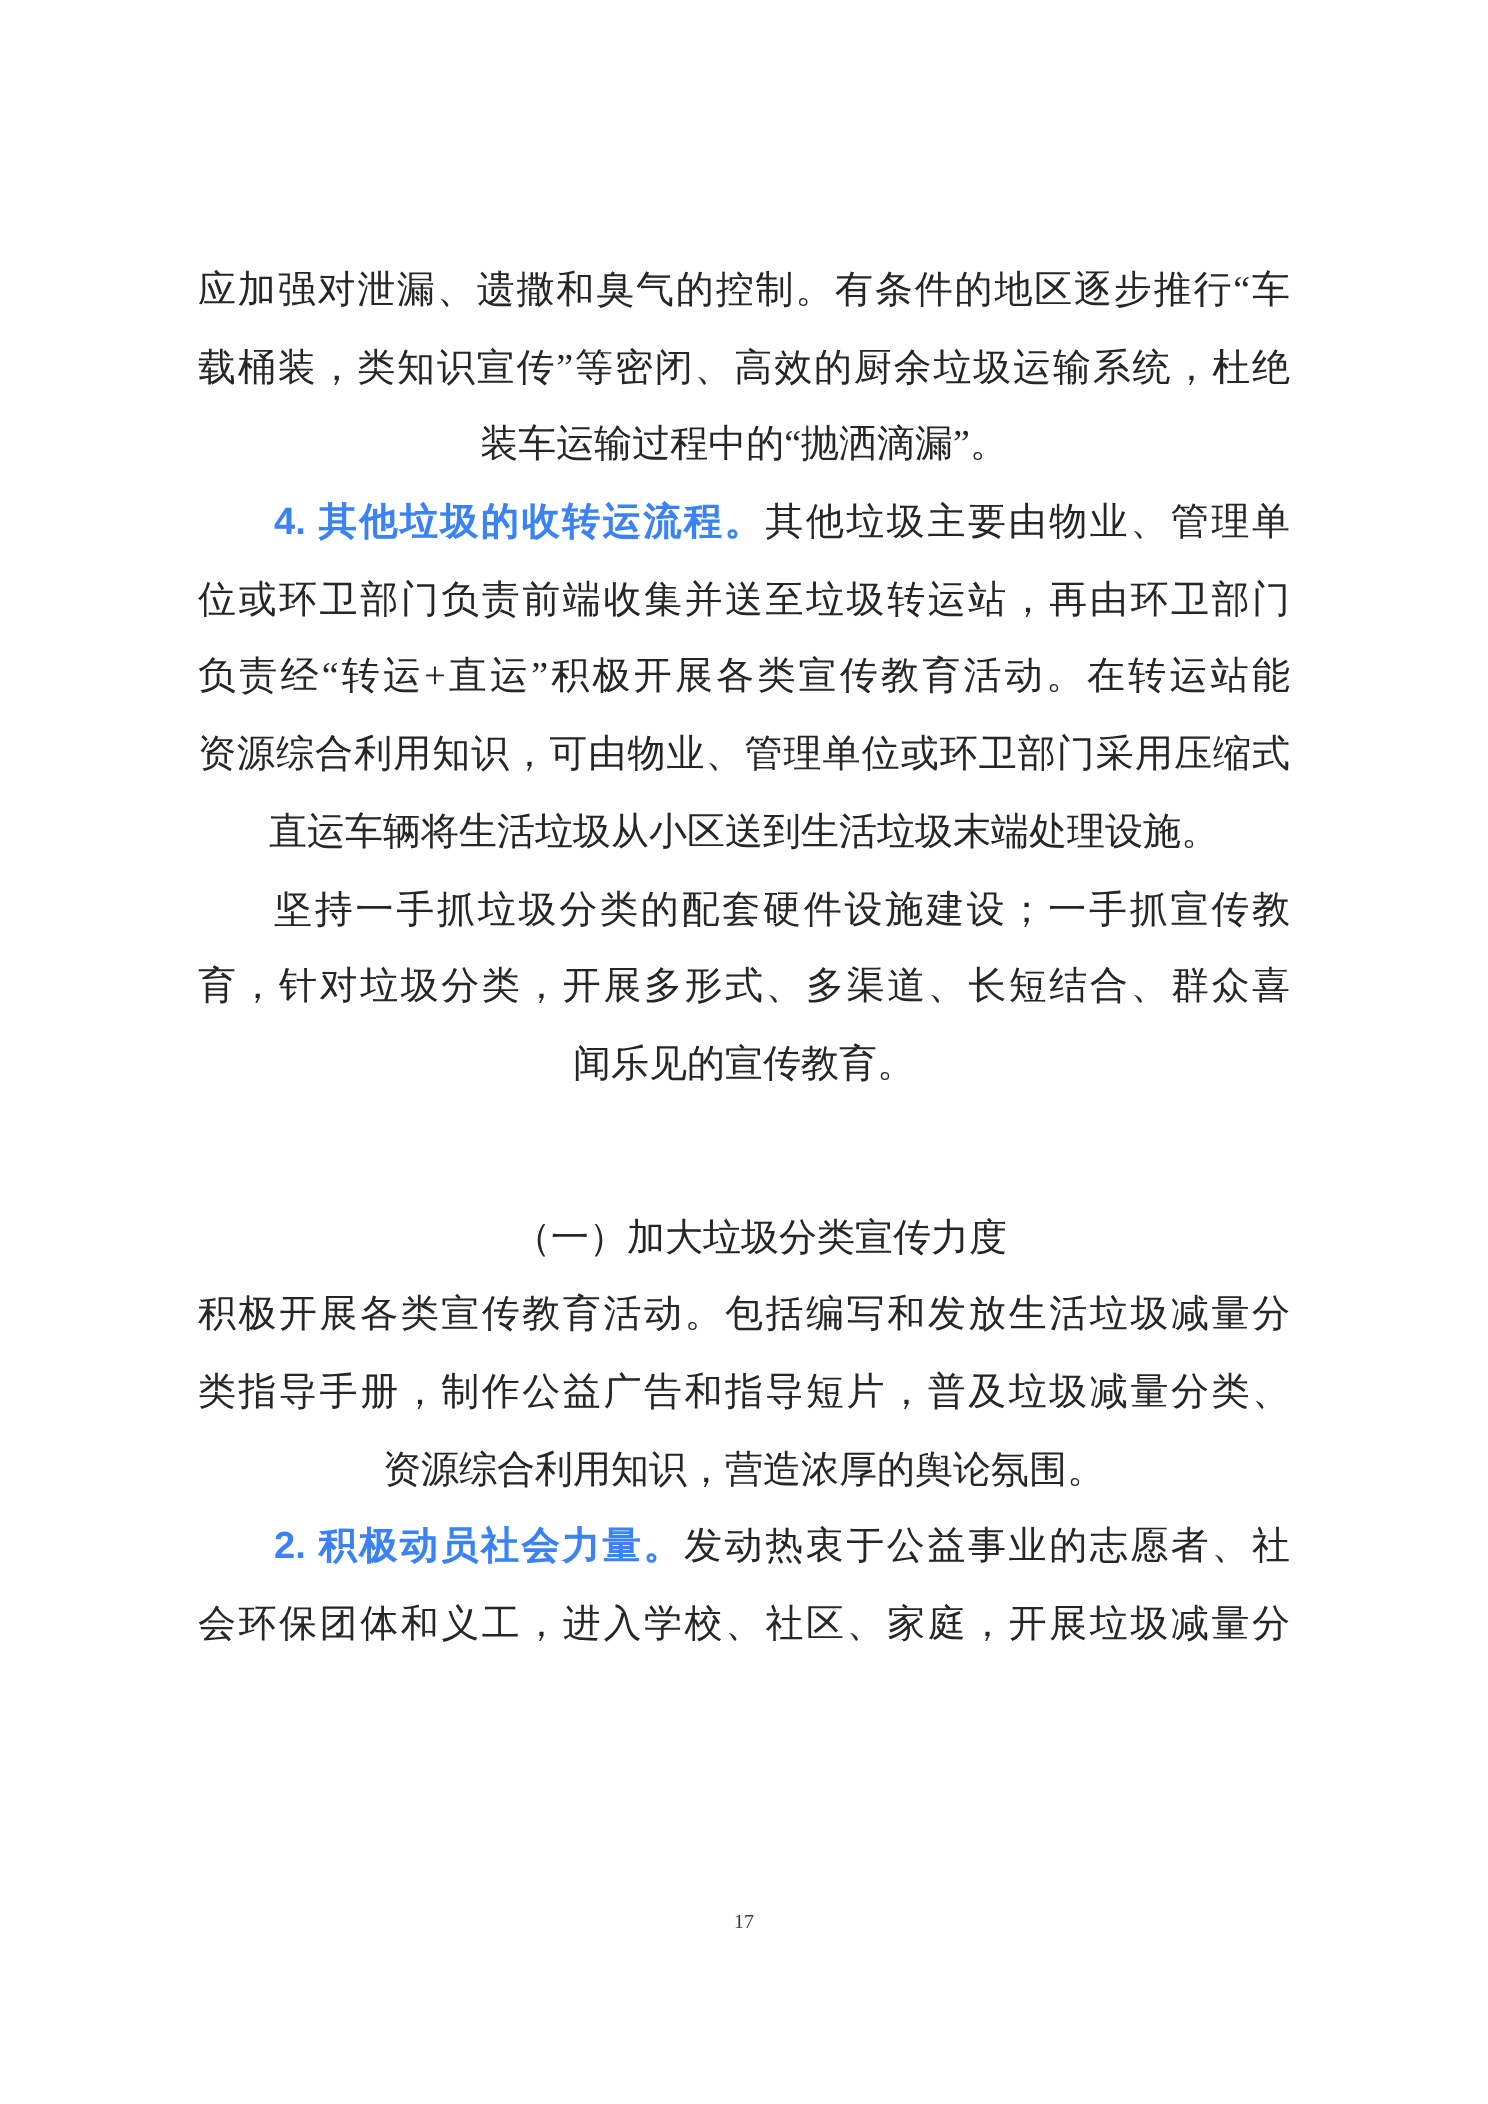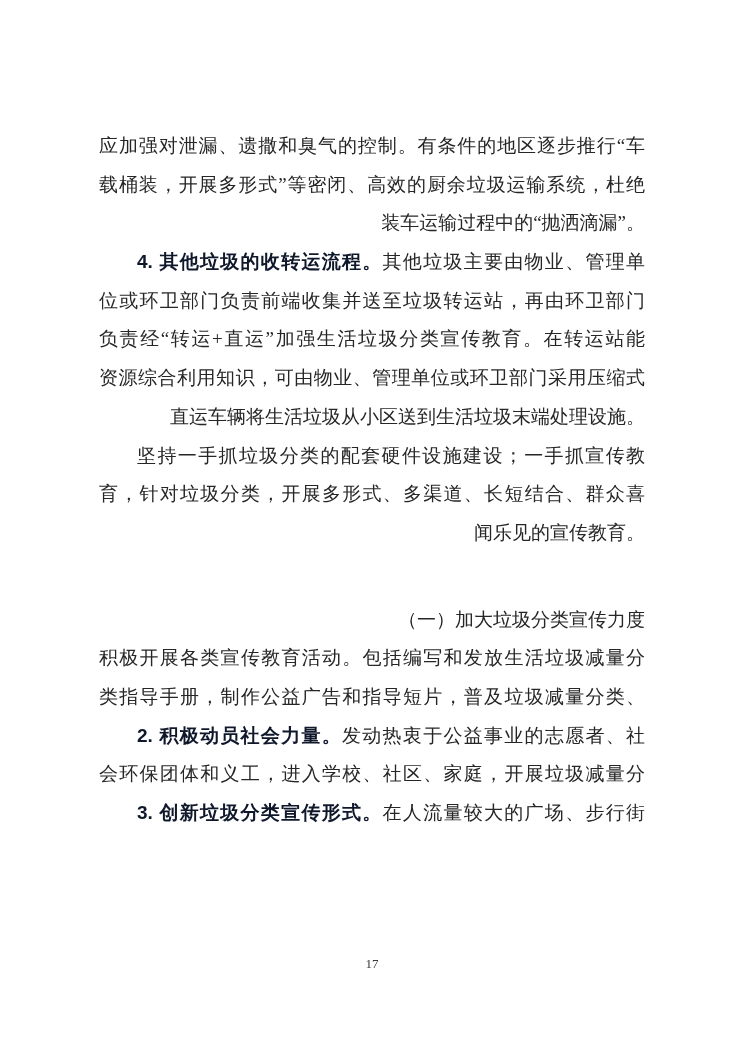--- a/index.html
+++ b/index.html
@@ -19,64 +19,64 @@
     position: absolute;
     left: 99px;
     top: 127px;
     width: 546px;
   }
   .line {
     height: 38.7px;
     line-height: 38.7px;
     font-size: 19px;
     color: #262626;
-    text-align: right;
+    text-align: center;
     white-space: normal;
     overflow: visible;
   }
   .line.just {
     text-align: justify;
     text-align-last: justify;
   }
   .line.ind2 { text-indent: 38px; }
   .line.ind1 { text-indent: 16px; margin-top: 48px; }
   .seg { }
   .seg.bold {
     font-family: "Liberation Sans", "DejaVu Sans", sans-serif;
     font-weight: 700;
-    color: #0f172a;
+    color: #3b82f6;
   }
   .page-number {
     position: absolute;
     left: 0;
     top: 956px;
     width: 744px;
     text-align: center;
-    font-size: 13px;
+    font-size: 10px;
     color: #3a3a3a;
     font-family: "Liberation Serif", "DejaVu Serif", serif;
   }
 </style>
 </head>
 <body>
 
 <div class="page">
   <div class="doc-body">
       <div class="line just"><span class="seg">应加强对泄漏、遗撒和臭气的控制。有条件的地区逐步推行“车</span></div>
-      <div class="line just"><span class="seg">载桶装，开展多形式”等密闭、高效的厨余垃圾运输系统，杜绝</span></div>
+      <div class="line just"><span class="seg">载桶装，类知识宣传”等密闭、高效的厨余垃圾运输系统，杜绝</span></div>
       <div class="line"><span class="seg">装车运输过程中的“抛洒滴漏”。</span></div>
       <div class="line just ind2"><span class="seg bold">4. 其他垃圾的收转运流程。</span><span class="seg">其他垃圾主要由物业、管理单</span></div>
       <div class="line just"><span class="seg">位或环卫部门负责前端收集并送至垃圾转运站，再由环卫部门</span></div>
-      <div class="line just"><span class="seg">负责经“转运+直运”加强生活垃圾分类宣传教育。在转运站能</span></div>
+      <div class="line just"><span class="seg">负责经“转运+直运”积极开展各类宣传教育活动。在转运站能</span></div>
       <div class="line just"><span class="seg">资源综合利用知识，可由物业、管理单位或环卫部门采用压缩式</span></div>
       <div class="line"><span class="seg">直运车辆将生活垃圾从小区送到生活垃圾末端处理设施。</span></div>
       <div class="line just ind2"><span class="seg">坚持一手抓垃圾分类的配套硬件设施建设；一手抓宣传教</span></div>
       <div class="line just"><span class="seg">育，针对垃圾分类，开展多形式、多渠道、长短结合、群众喜</span></div>
       <div class="line"><span class="seg">闻乐见的宣传教育。</span></div>
       <div class="line ind1"><span class="seg">（一）加大垃圾分类宣传力度</span></div>
       <div class="line just"><span class="seg">积极开展各类宣传教育活动。包括编写和发放生活垃圾减量分</span></div>
       <div class="line just"><span class="seg">类指导手册，制作公益广告和指导短片，普及垃圾减量分类、</span></div>
+      <div class="line"><span class="seg">资源综合利用知识，营造浓厚的舆论氛围。</span></div>
       <div class="line just ind2"><span class="seg bold">2. 积极动员社会力量。</span><span class="seg">发动热衷于公益事业的志愿者、社</span></div>
       <div class="line just"><span class="seg">会环保团体和义工，进入学校、社区、家庭，开展垃圾减量分</span></div>
-      <div class="line just ind2"><span class="seg bold">3. 创新垃圾分类宣传形式。</span><span class="seg">在人流量较大的广场、步行街</span></div>
     </div>
   <div class="page-number">17</div>
 </div>
 
 </body></html>

